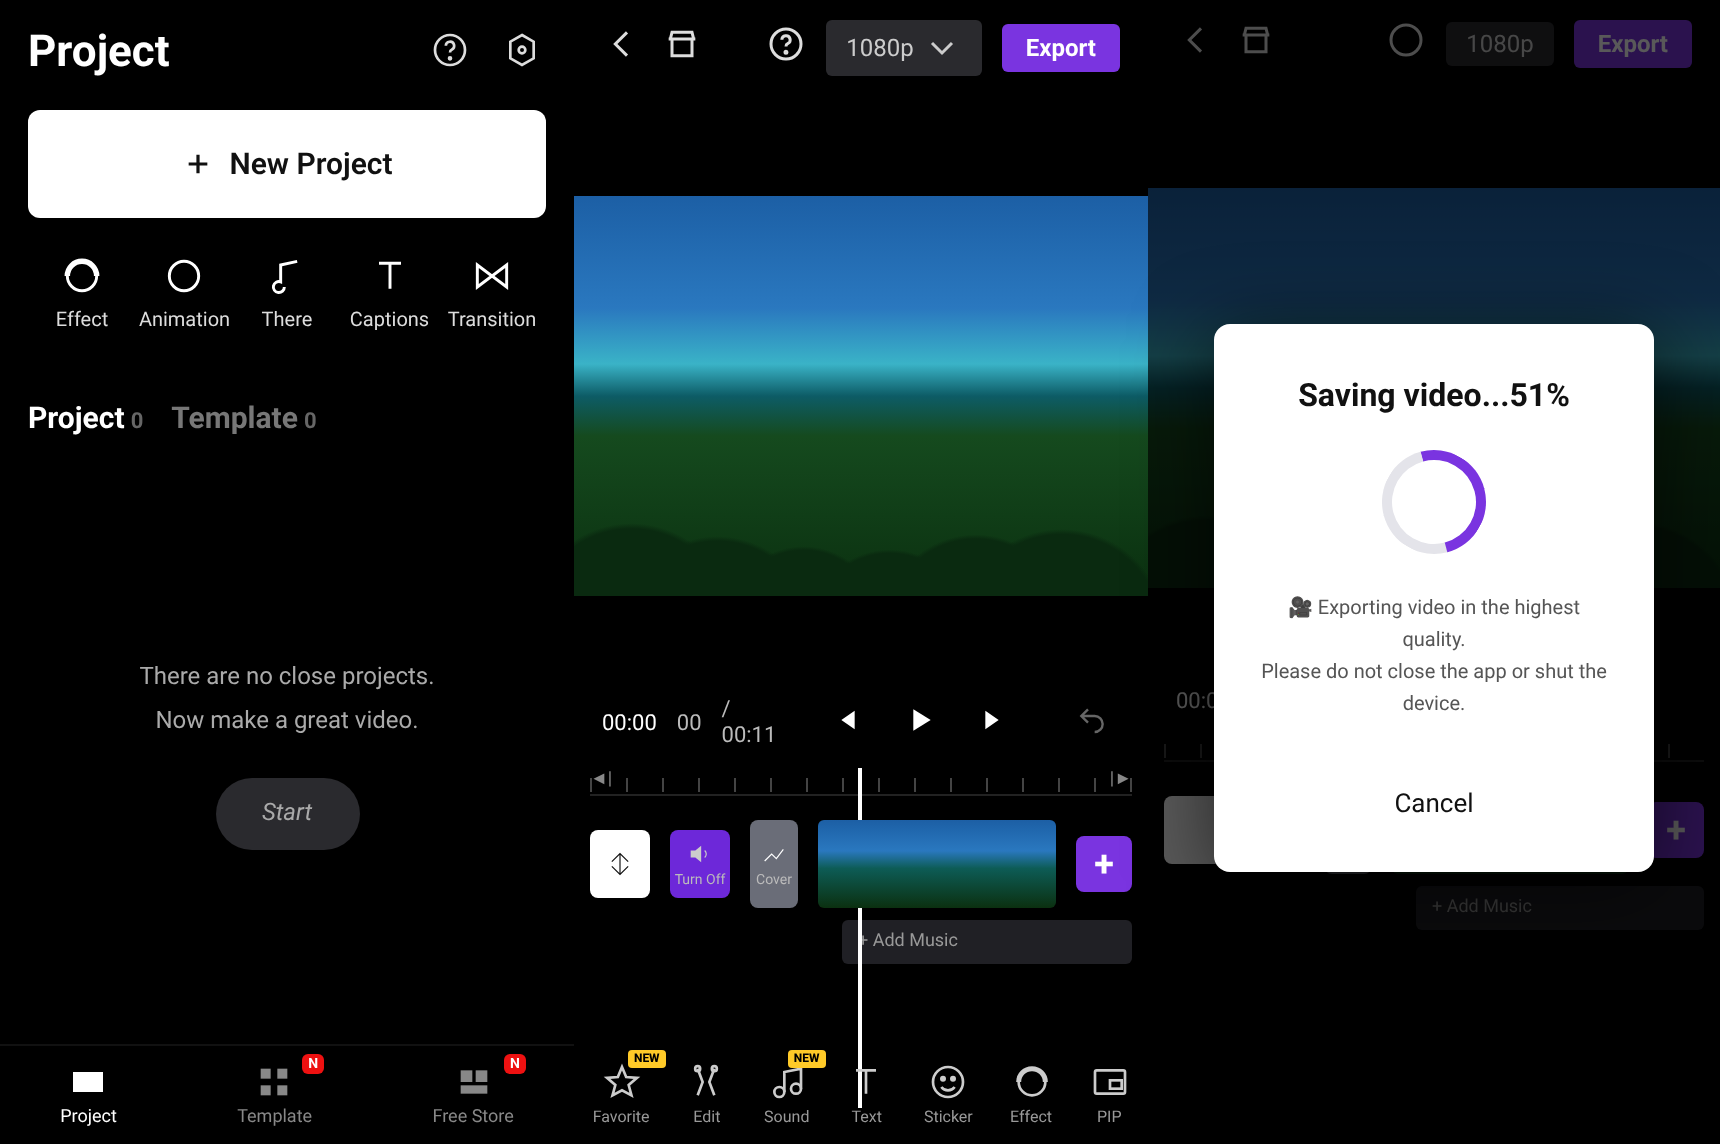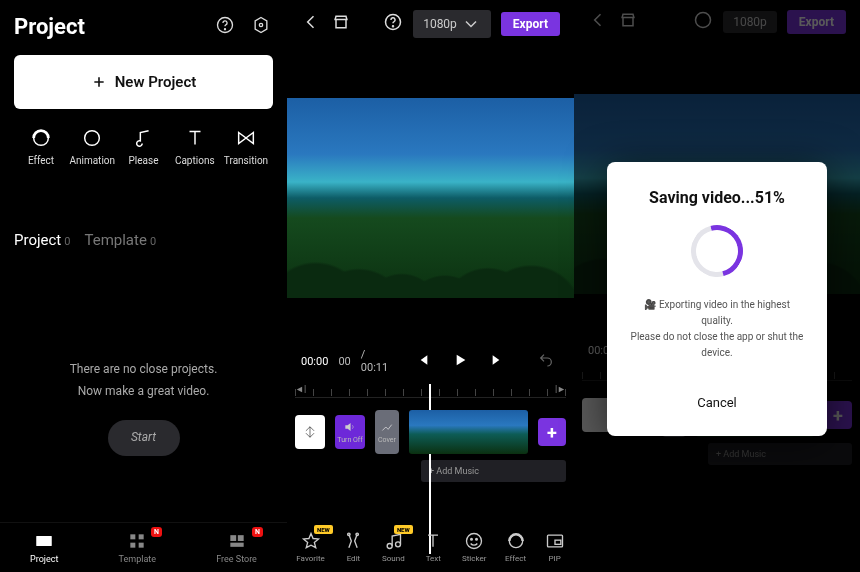--- a/index.html
+++ b/index.html
@@ -23,21 +23,21 @@
   .p1-header-icons svg { width:20px; height:20px; stroke:#ddd; fill:none; stroke-width:1.6; }
 
   .new-proj { margin:6px 14px 0 14px; height:54px; background:#fff; border-radius:6px; color:#111; display:flex; align-items:center; justify-content:center; gap:8px; font-size:15px; font-weight:600; }
 
   .tool-row { display:flex; justify-content:space-between; padding: 18px 18px 10px 18px; }
   .tool { display:flex; flex-direction:column; align-items:center; gap:6px; width:46px; }
   .tool svg { width:22px; height:22px; stroke:#fff; fill:none; stroke-width:1.6; }
   .tool-label, .nav-label { font-size:10px; color:#ddd; }
 
   .tabs-p1 { display:flex; gap:14px; padding: 24px 14px 0 14px; font-size:15px; }
-  .tabs-p1 .tab { color:#777; font-weight:400;margin-top:31px; }
+  .tabs-p1 .tab { color:#777; font-weight:700; }
   .tabs-p1 .tab.active { color:#fff; }
   .tabs-p1 .count { font-size:11px; color:#666; margin-left:3px; }
 
   .empty { text-align:center; color:#aaa; font-size:12px; margin-top:110px; line-height:1.8; }
   .start-btn { margin:18px auto 0; width:72px; height:36px; background:#2a2a2e; border-radius:18px; display:flex; align-items:center; justify-content:center; font-size:12px;font-style:italic; }
 
   .bottom-nav { position:absolute; bottom:0; left:0; right:0; height:50px; display:flex; justify-content:space-around; align-items:center; border-top:1px solid #111; }
   .nav-item { display:flex; flex-direction:column; align-items:center; gap:3px; position:relative; }
   .nav-item svg { width:20px; height:20px; fill:#888; }
   .nav-item.active svg { fill:#fff; }
@@ -141,21 +141,21 @@
     <div class="tool">
       <svg viewBox="0 0 24 24">
           <circle cx="12" cy="12" r="8"></circle>
         </svg>
       <span class="tool-label">Animation</span>
     </div>
     <div class="tool">
       <svg viewBox="0 0 24 24">
           <path d="M10 18a3 3 0 1 1-2-2.8V6l9-2"></path>
         </svg>
-      <span class="tool-label">Please</span>
+      <span class="tool-label">There</span>
     </div>
     <div class="tool">
       <svg viewBox="0 0 24 24">
           <path d="M12 5v14M6 5h12"></path>
         </svg>
       <span class="tool-label">Captions</span>
     </div>
     <div class="tool">
       <svg viewBox="0 0 24 24">
           <path d="M4 6l8 6-8 6zM20 6l-8 6 8 6z"></path>

